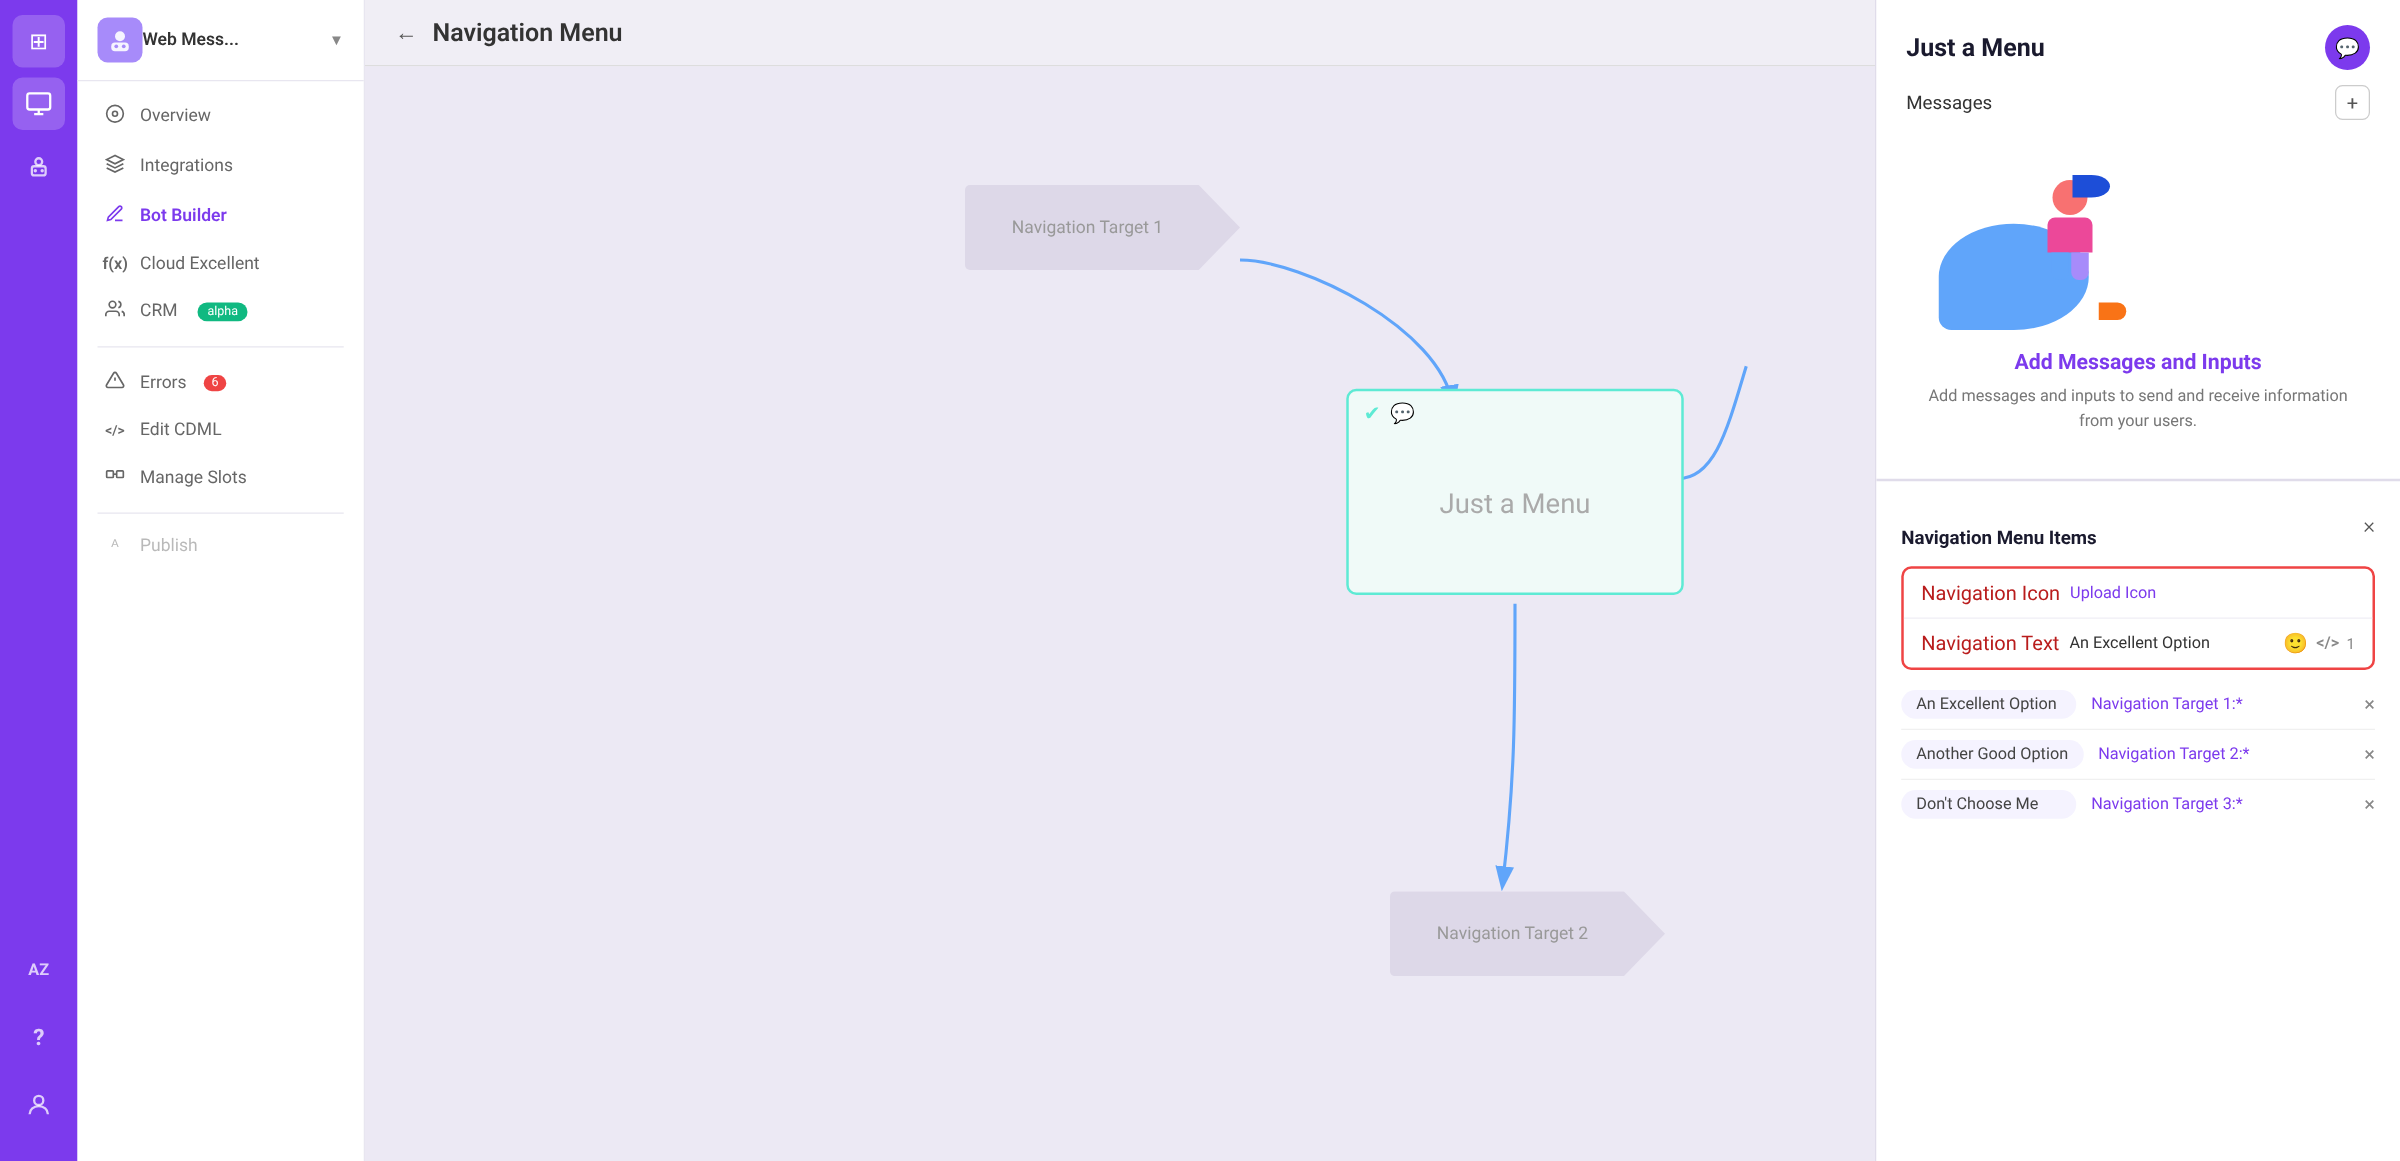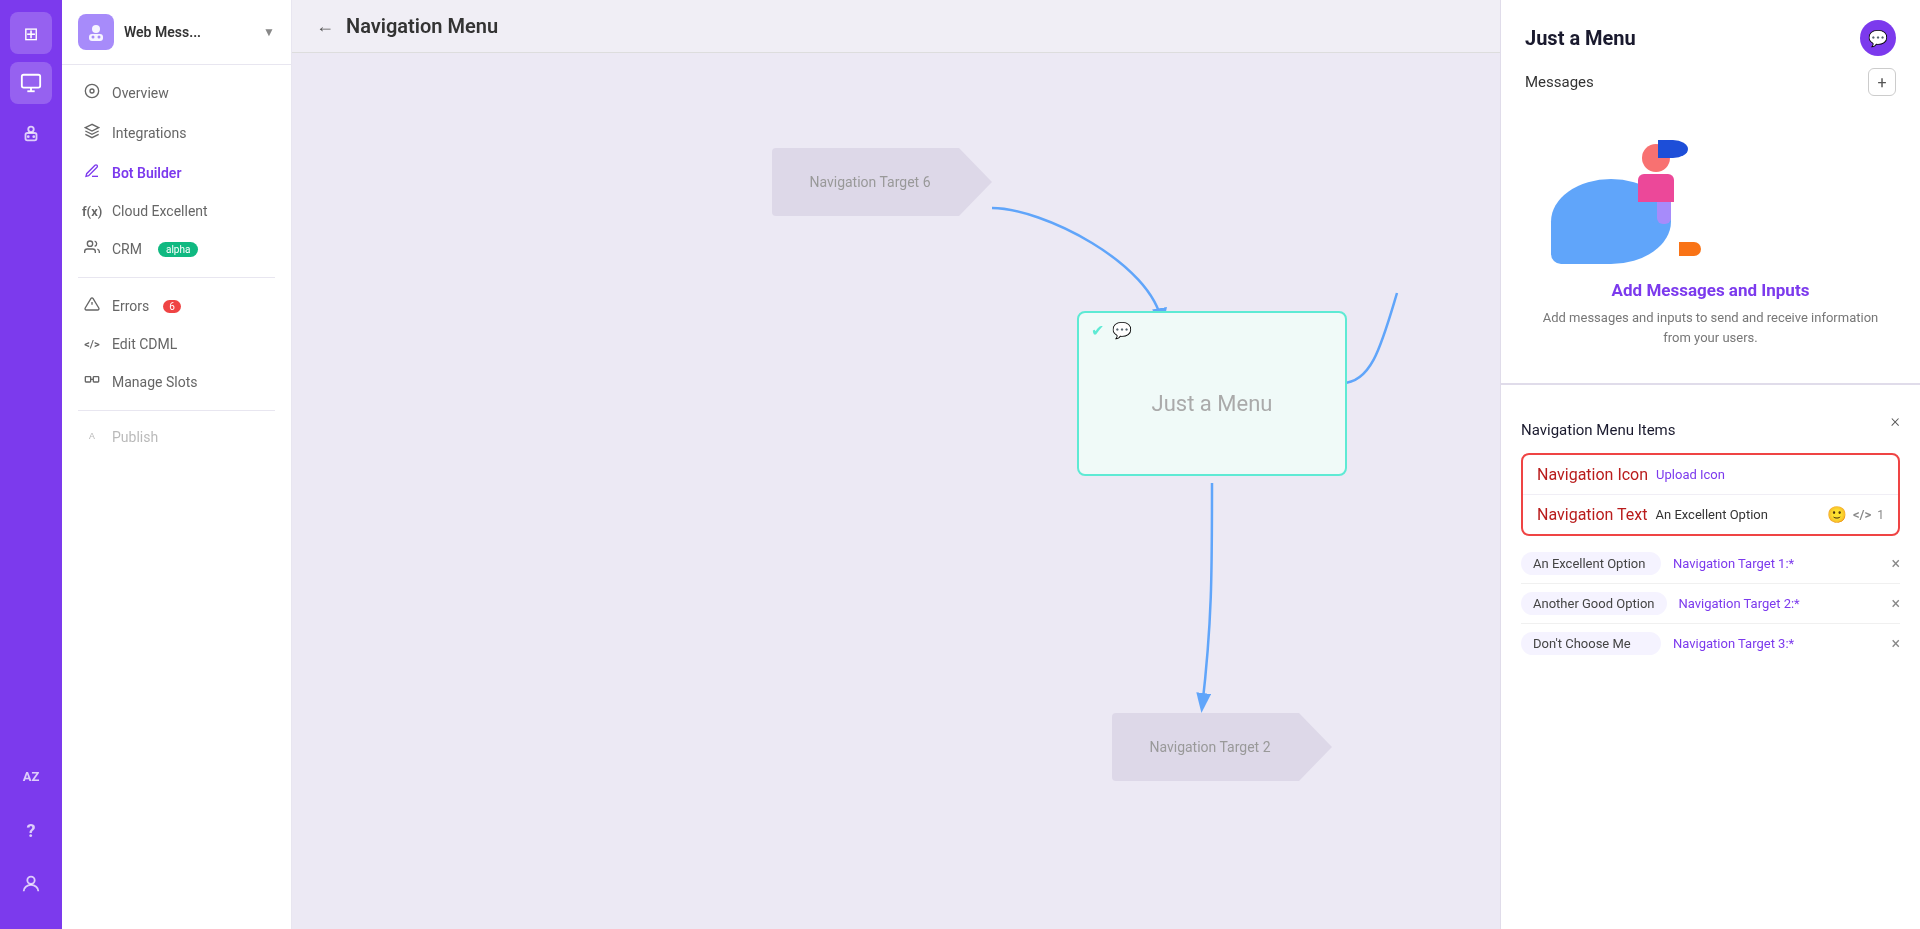--- a/index.html
+++ b/index.html
@@ -33,21 +33,20 @@
       width: 230px;
       background: #fff;
       border-right: 1px solid #e8e6f0;
       display: flex;
       flex-direction: column;
       flex-shrink: 0;
     }
     .sidebar-header {
       display: flex;
       align-items: center;
-      gap: 10px;
       padding: 14px 16px;
       border-bottom: 1px solid #e8e6f0;
     }
     .sidebar-logo {
       width: 36px; height: 36px;
       background: #a78bfa;
       border-radius: 8px;
       display: flex; align-items: center; justify-content: center;
       font-size: 18px;
     }
@@ -251,21 +250,21 @@
     .nav-items-panel {
       border-top: 1px solid #e0dcea;
       flex: 1;
       overflow-y: auto;
       padding: 16px 20px;
     }
     .nav-items-header {
       display: flex; align-items: center; justify-content: space-between;
       margin-bottom: 14px;
     }
-    .nav-items-title { font-size: 15px; font-weight: 400; color: #1a1a2e; margin-top: 20px; }
+    .nav-items-title { font-size: 15px; font-weight: 700; color: #1a1a2e; margin-top: 20px; }
     .close-btn { cursor: pointer; color: #555; font-size: 18px; font-weight: 300; }
 
     
     .nav-item-row {
       border: 1px solid #e0dcea;
       border-radius: 8px;
       margin-bottom: 8px;
       overflow: hidden;
     }
     .nav-item-row.highlighted {
@@ -469,21 +468,21 @@
       </defs>
 
       <path d="M 700 155 C 750 155, 860 210, 870 270" stroke="#60a5fa" stroke-width="2.5" fill="none" marker-end="url(#arrow-blue)"></path>
 
       <path d="M 920 430 C 920 520, 920 570, 910 655" stroke="#60a5fa" stroke-width="2.5" fill="none" marker-end="url(#arrow-blue)"></path>
 
       <path d="M 1050 330 C 1080 330, 1090 290, 1105 240" stroke="#60a5fa" stroke-width="2.5" fill="none"></path>
     </svg>
 
     <div class="flow-node arrow-shape" style="left:480px; top:95px; width:220px; height:68px; padding-right:24px;">
-      <span>Navigation Target 6</span>
+      <span>Navigation Target 1</span>
     </div>
 
     <div class="flow-node main-node" style="left:785px; top:258px; width:270px; height:165px;">
       <div class="node-top-icons">
         <span style="color:#5eead4;font-size:16px;">✔</span>
         <span style="color:#7c3aed;font-size:16px;">💬</span>
       </div>
       <span style="font-size:22px;color:#aaa;font-weight:400;margin-top:20px;">Just a Menu</span>
     </div>
 

